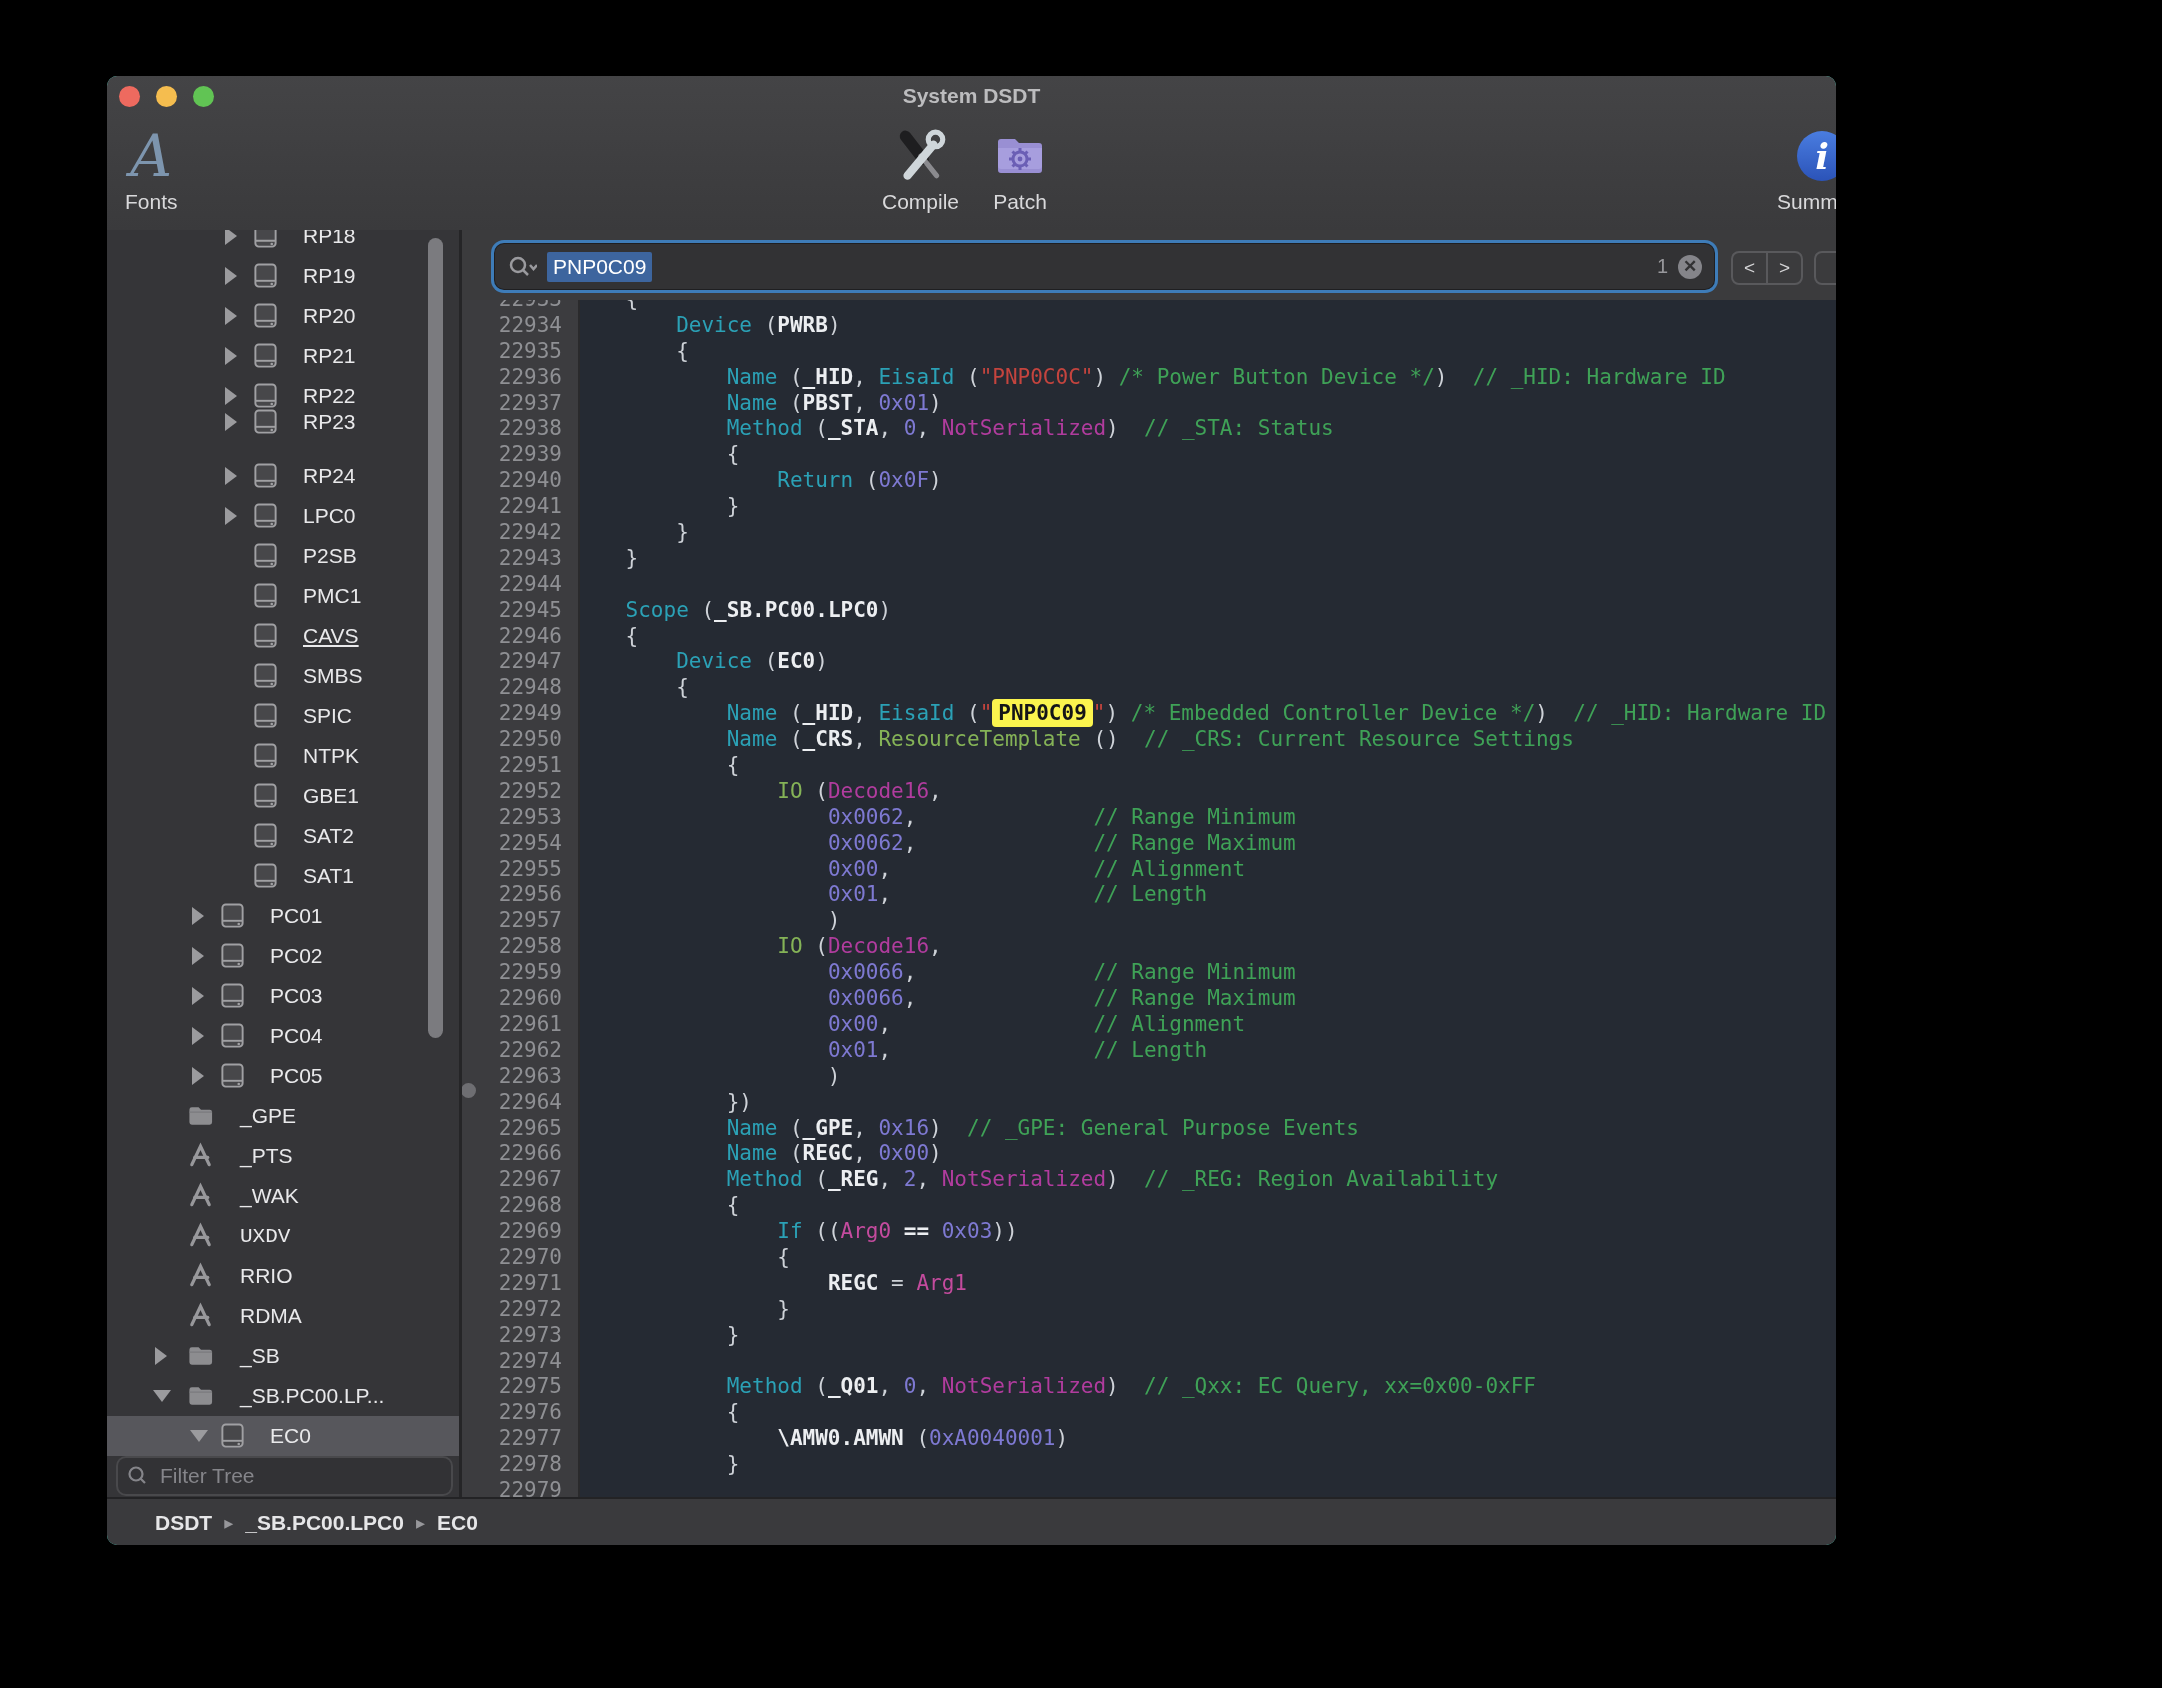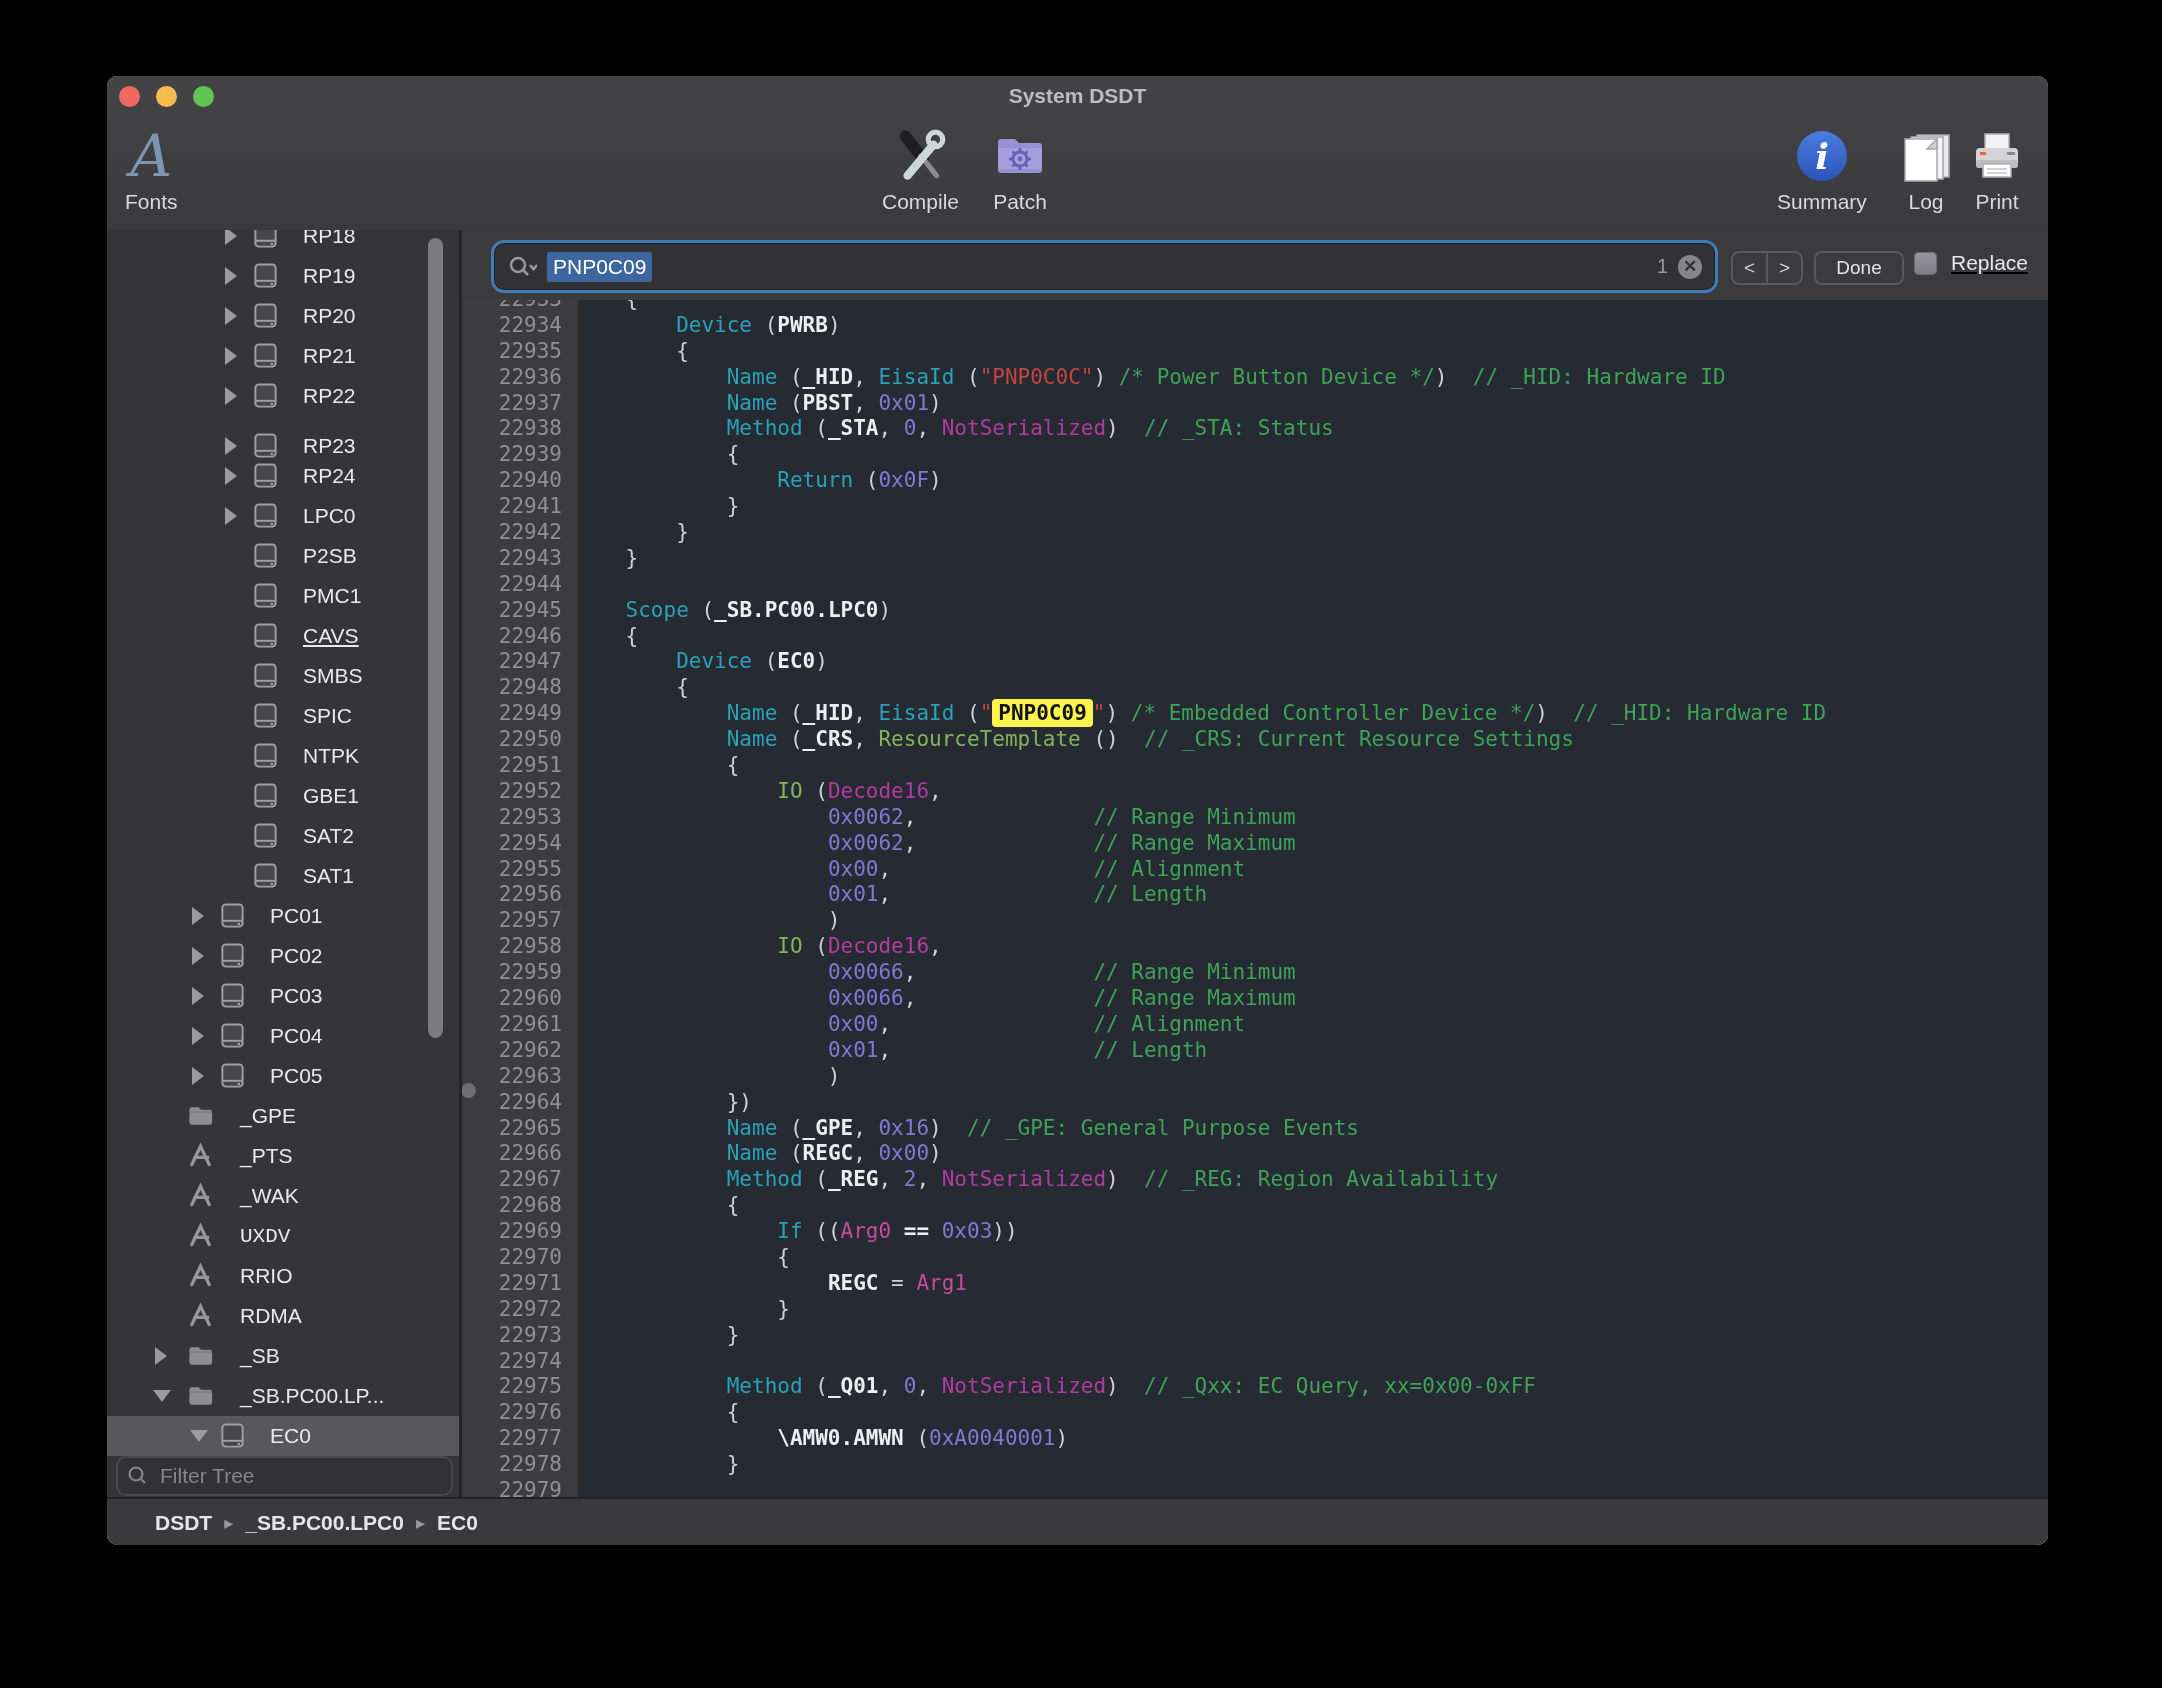--- a/index.html
+++ b/index.html
@@ -1,17 +1,17 @@
 <!DOCTYPE html>
 <html><head>
 <meta charset="utf-8">
 <style>
   html,body{margin:0;padding:0;background:#000;width:2162px;height:1688px;position:relative;
     font-family:"Liberation Sans",sans-serif;-webkit-font-smoothing:antialiased;}
-  .window{position:absolute;left:107px;top:76px;width:1941px;height:1469px;border-radius:10px;
+  .window{position:absolute;left:107px;top:76px;width:1729px;height:1469px;border-radius:10px;
     overflow:hidden;background:#5eead4;}
   
   .chrome{position:absolute;left:0;top:0;width:100%;height:154px;
     background:linear-gradient(#444446,#3a3a3c);border-bottom:2px solid #28282a;}
   .traffic{position:absolute;top:10px;width:21px;height:21px;border-radius:50%;}
   .t-red{left:12px;background:#ee6a5f;}
   .t-yellow{left:49px;background:#f5bd4f;}
   .t-green{left:86px;background:#61c454;}
   .win-title{position:absolute;top:8px;left:0;width:100%;text-align:center;color:#bcbcbe;
     font-size:21px;font-weight:600;}
@@ -238,21 +238,21 @@
         </div>
         <div class="trow" style="top: 146px;">
           <div class="tri tri-right" style="left: 118px; top: 11px;"></div>
           <span class="ticon-tree" style="left: 145px; top: 6px;"><svg viewBox="0 0 28 28">
               <rect x="3.5" y="2.5" width="21" height="23" rx="3.5" fill="#47474a" stroke="#a0a0a3" stroke-width="2"></rect>
               <line x1="4" y1="19.5" x2="24" y2="19.5" stroke="#a0a0a3" stroke-width="2"></line>
               <circle cx="20.5" cy="22.8" r="1.4" fill="#a0a0a3"></circle>
             </svg></span>
           <span class="tlabel-tree" style="left: 196px;">RP22</span>
         </div>
-        <div class="trow" style="top: 196px; padding-left: 29px;">
+        <div class="trow" style="top: 172px; padding-left: 29px;">
           <div class="tri tri-right" style="left: 118px; top: 11px;"></div>
           <span class="ticon-tree" style="left: 145px; top: 6px;"><svg viewBox="0 0 28 28">
               <rect x="3.5" y="2.5" width="21" height="23" rx="3.5" fill="#47474a" stroke="#a0a0a3" stroke-width="2"></rect>
               <line x1="4" y1="19.5" x2="24" y2="19.5" stroke="#a0a0a3" stroke-width="2"></line>
               <circle cx="20.5" cy="22.8" r="1.4" fill="#a0a0a3"></circle>
             </svg></span>
           <span class="tlabel-tree" style="left: 196px;">RP23</span>
         </div>
         <div class="trow" style="top: 226px; padding-left: 41px;">
           <div class="tri tri-right" style="left: 118px; top: 11px;"></div>

